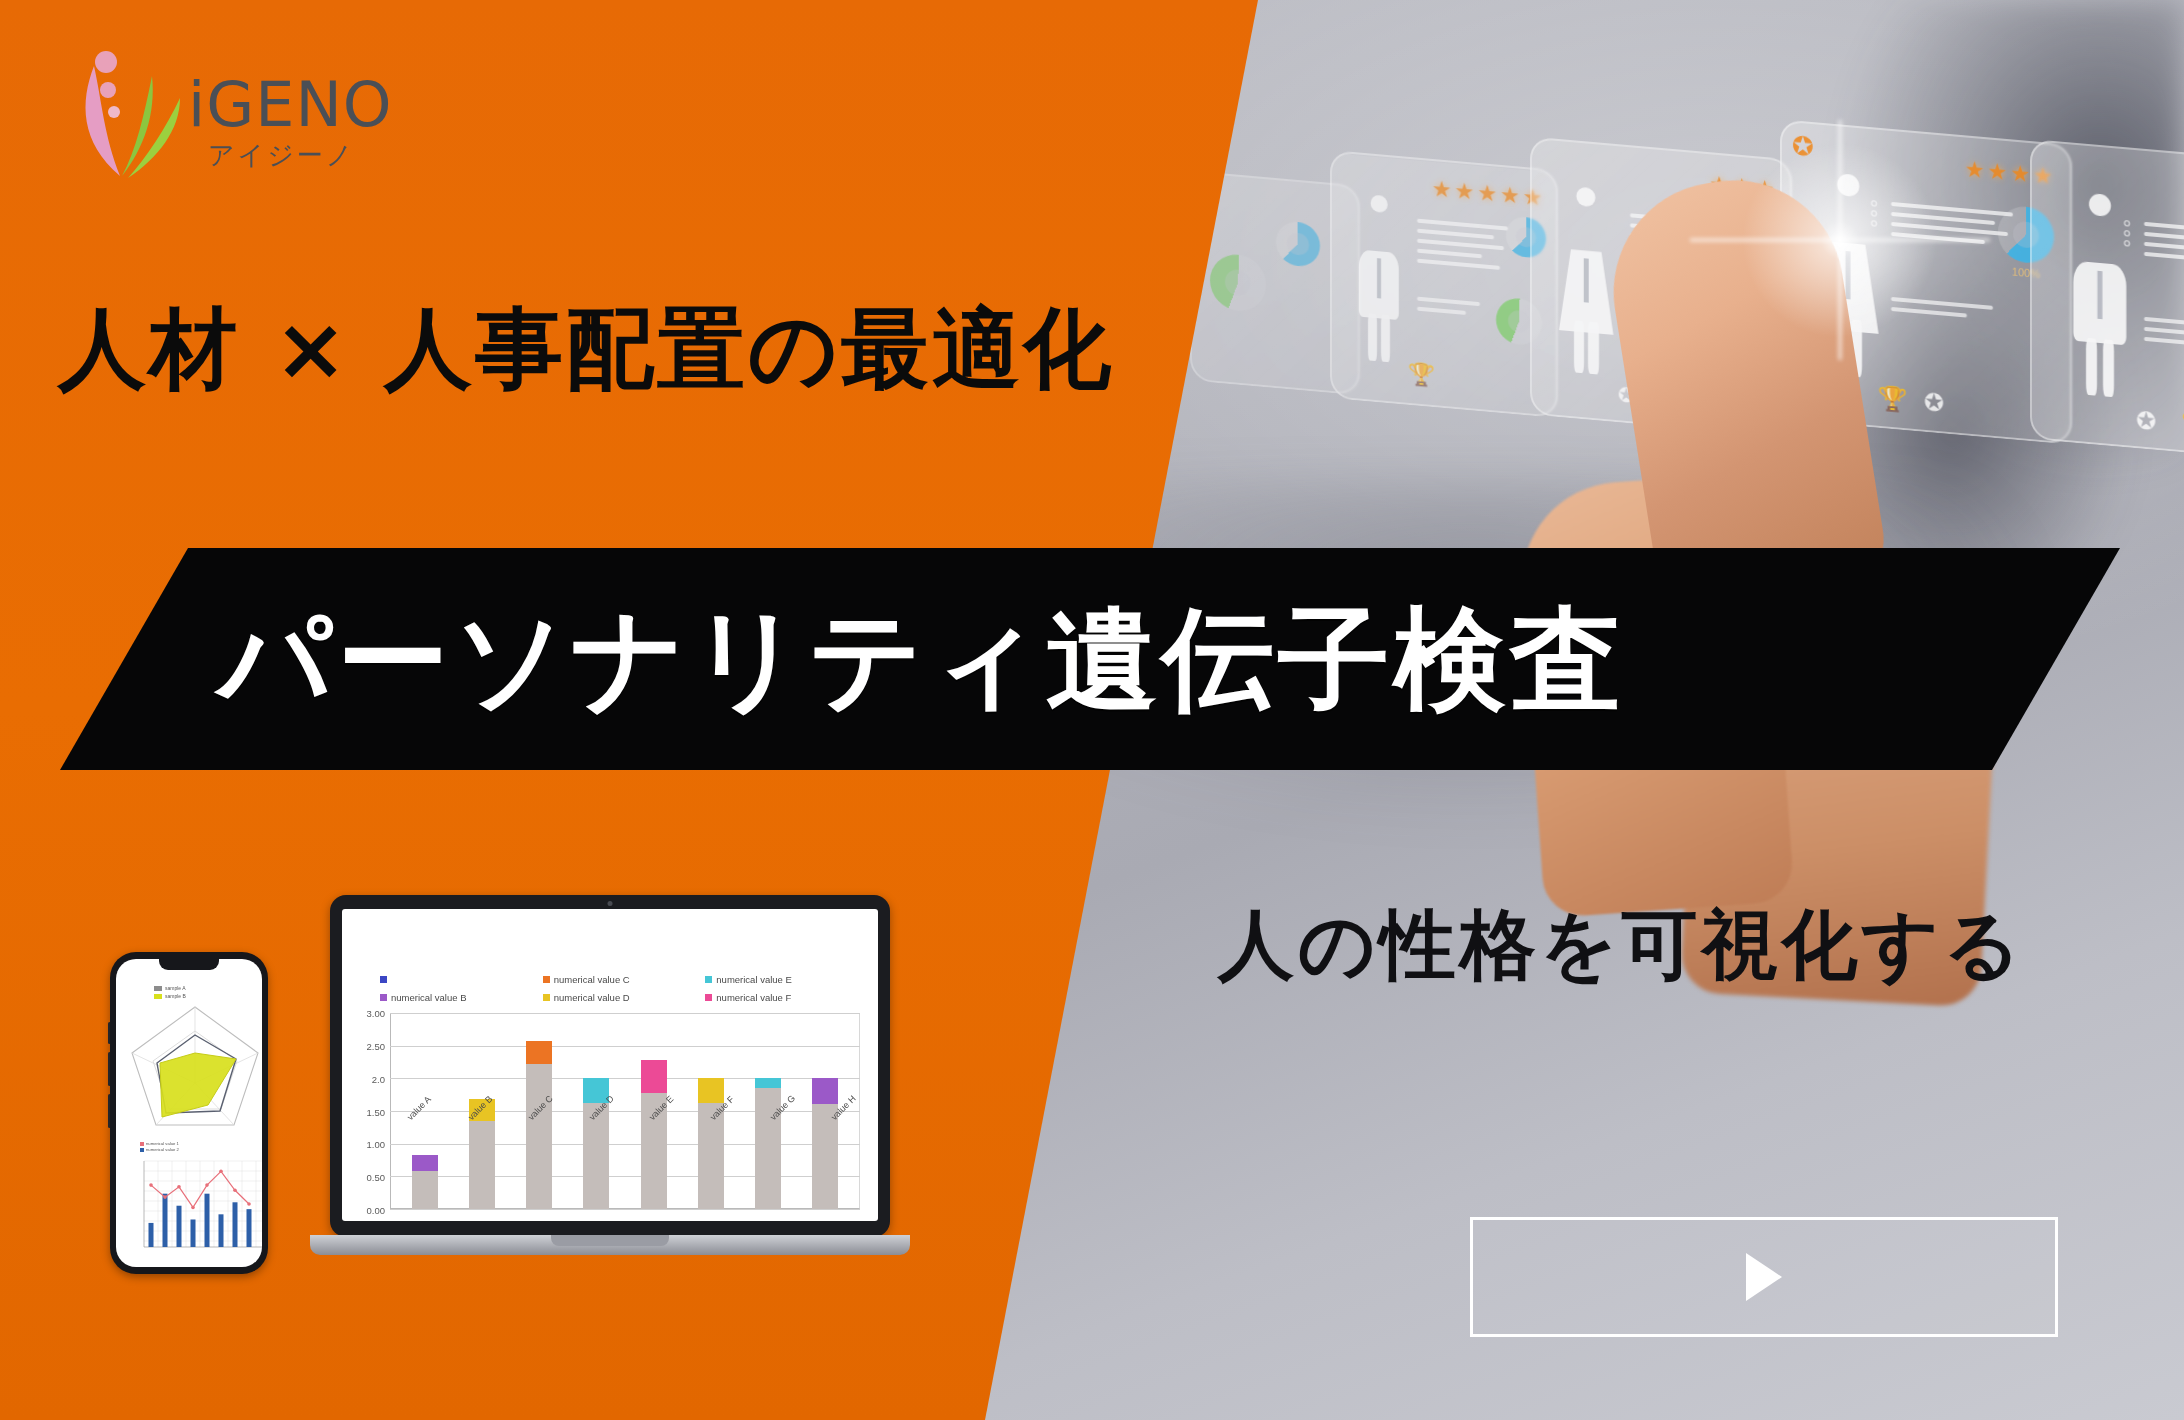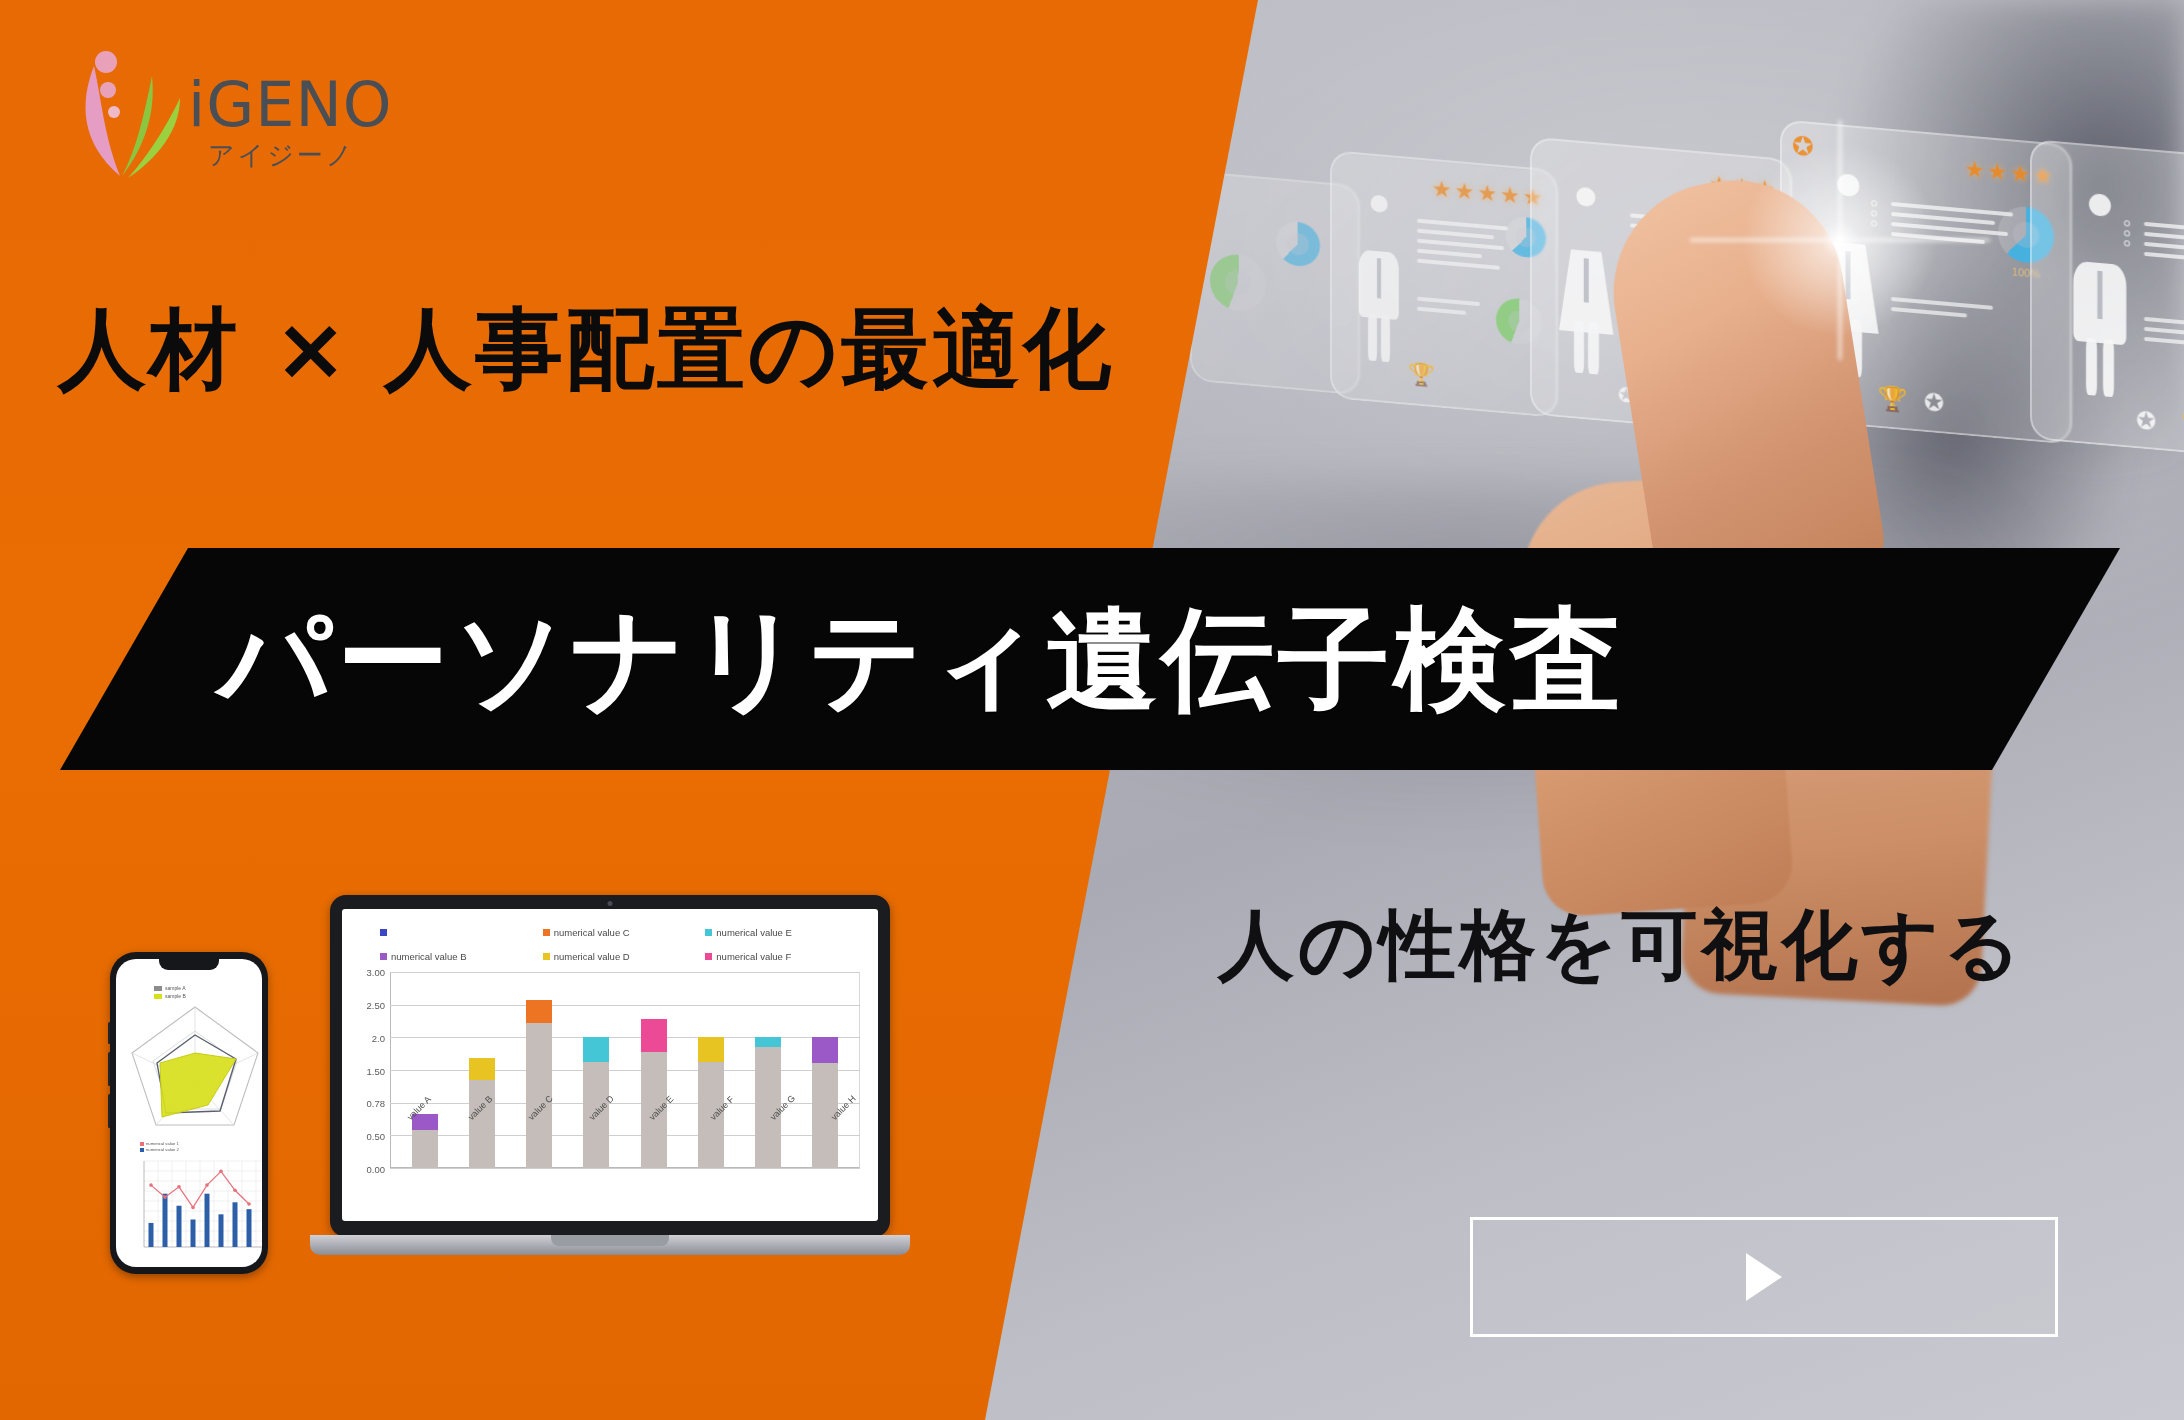--- a/index.html
+++ b/index.html
@@ -204,22 +204,22 @@
     background:linear-gradient(180deg,#cfd1d6 0%,#a9abb2 55%,#8b8d95 100%);
     border-radius:0 0 10px 10px;
   }
   .lap-notch {
     position:absolute; left:50%; top:340px; transform:translateX(-50%);
     width:118px; height:11px; background:#9a9ca4; border-radius:0 0 8px 8px;
   }
 
   
   .chart { position:absolute; inset:0; padding:10px 12px 4px 8px; }
-  .legend { display:grid; grid-template-columns:repeat(3,1fr); gap:13px 6px;
-     font-size:9.5px; color:#4a4a4a; padding:8px 4px 4px 30px; }
+  .legend { display:grid; grid-template-columns:repeat(3,1fr); gap:7px 6px;
+     font-size:9.5px; color:#4a4a4a; padding:8px 4px 4px 30px;margin-top:47px; }
   .lg { display:flex; align-items:center; gap:4px; white-space:nowrap;
       font-family:"Liberation Sans",sans-serif; }
   .lg .sw { width:7px; height:7px; flex:0 0 7px; }
   .plot { position:relative; height:196px; margin:6px 6px 0 40px; }
   .plot .axis { position:absolute; inset:0; border-left:1px solid #b9b9b9; border-bottom:1px solid #b9b9b9;
      border-right:1px solid #d8d8d8; border-top:1px solid #d8d8d8; }
   .grid-l { position:absolute; left:0; right:0; height:1px; background:#cfcfcf; }
   .ytick { position:absolute; right:calc(100% + 5px); transform:translateY(-50%);
       font-size:9.5px; color:#5a5a5a; white-space:nowrap; }
   .bars { position:absolute; left:6px; right:6px; bottom:0; top:0;
@@ -491,21 +491,21 @@
             <div class="plot">
               <div class="axis"></div>
               <div id="gridlines">
                   <div class="grid-l" style="top: 100%;">
                     <div class="ytick" style="top: 100%;">0.00</div>
                   </div>
                   <div class="grid-l" style="top: 83.3333%;">
                     <div class="ytick" style="top: 83.3333%;">0.50</div>
                   </div>
                   <div class="grid-l" style="top: 66.6667%;">
-                    <div class="ytick" style="top: 66.6667%;">0.78</div>
+                    <div class="ytick" style="top: 66.6667%;">1.00</div>
                   </div>
                   <div class="grid-l" style="top: 50%;">
                     <div class="ytick" style="top: 50%;">1.50</div>
                   </div>
                   <div class="grid-l" style="top: 33.3333%;">
                     <div class="ytick" style="top: 33.3333%;">2.0</div>
                   </div>
                   <div class="grid-l" style="top: 16.6667%;">
                     <div class="ytick" style="top: 16.6667%;">2.50</div>
                   </div>

